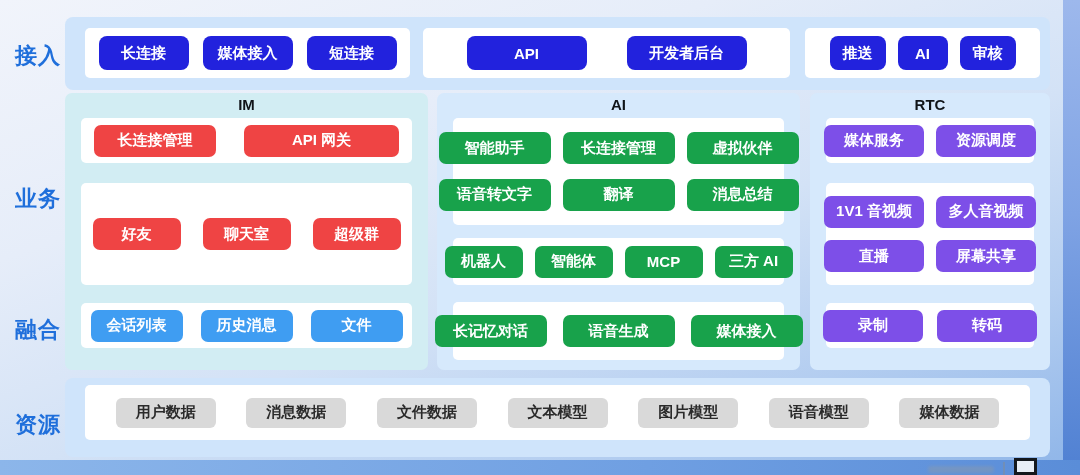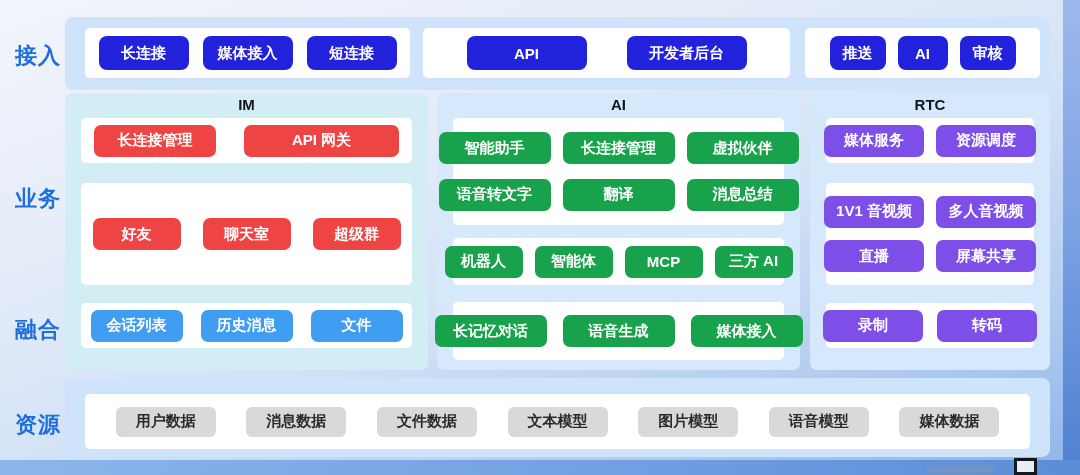--- a/index.html
+++ b/index.html
@@ -38,21 +38,21 @@
     position:absolute;top:3px;left:0;width:100%;height:22px;
     text-align:center;font-size:15px;font-weight:bold;color:#101418;
   }
   .sp{left:16px;right:16px;display:flex;flex-direction:column;justify-content:space-evenly;}
   .sp-a{top:25px;height:45px;}
   .sp-b{top:90px;height:102px;}
   .sp-c{top:210px;height:45px;}
   .sp-ai-a{top:25px;height:107px;}
   .sp-ai-b{top:145px;height:47px;}
   .sp-ai-c{top:209px;height:58px;}
-  .bp{left:20px;top:16px;width:945px;height:55px;display:flex;}
+  .bp{left:20px;top:7px;width:945px;height:55px;display:flex;}
   
   .btn-row{display:flex;justify-content:center;align-items:center;gap:14px;width:100%;}
   .row-gap-lg{gap:40px;}
   .row-spread{justify-content:space-evenly;gap:0;}
   
   .btn{
     display:flex;align-items:center;justify-content:center;
     height:32px;padding:0 13px;border-radius:7px;box-sizing:border-box;
     color:#ffffff;font-weight:bold;font-size:15px;white-space:nowrap;
   }

